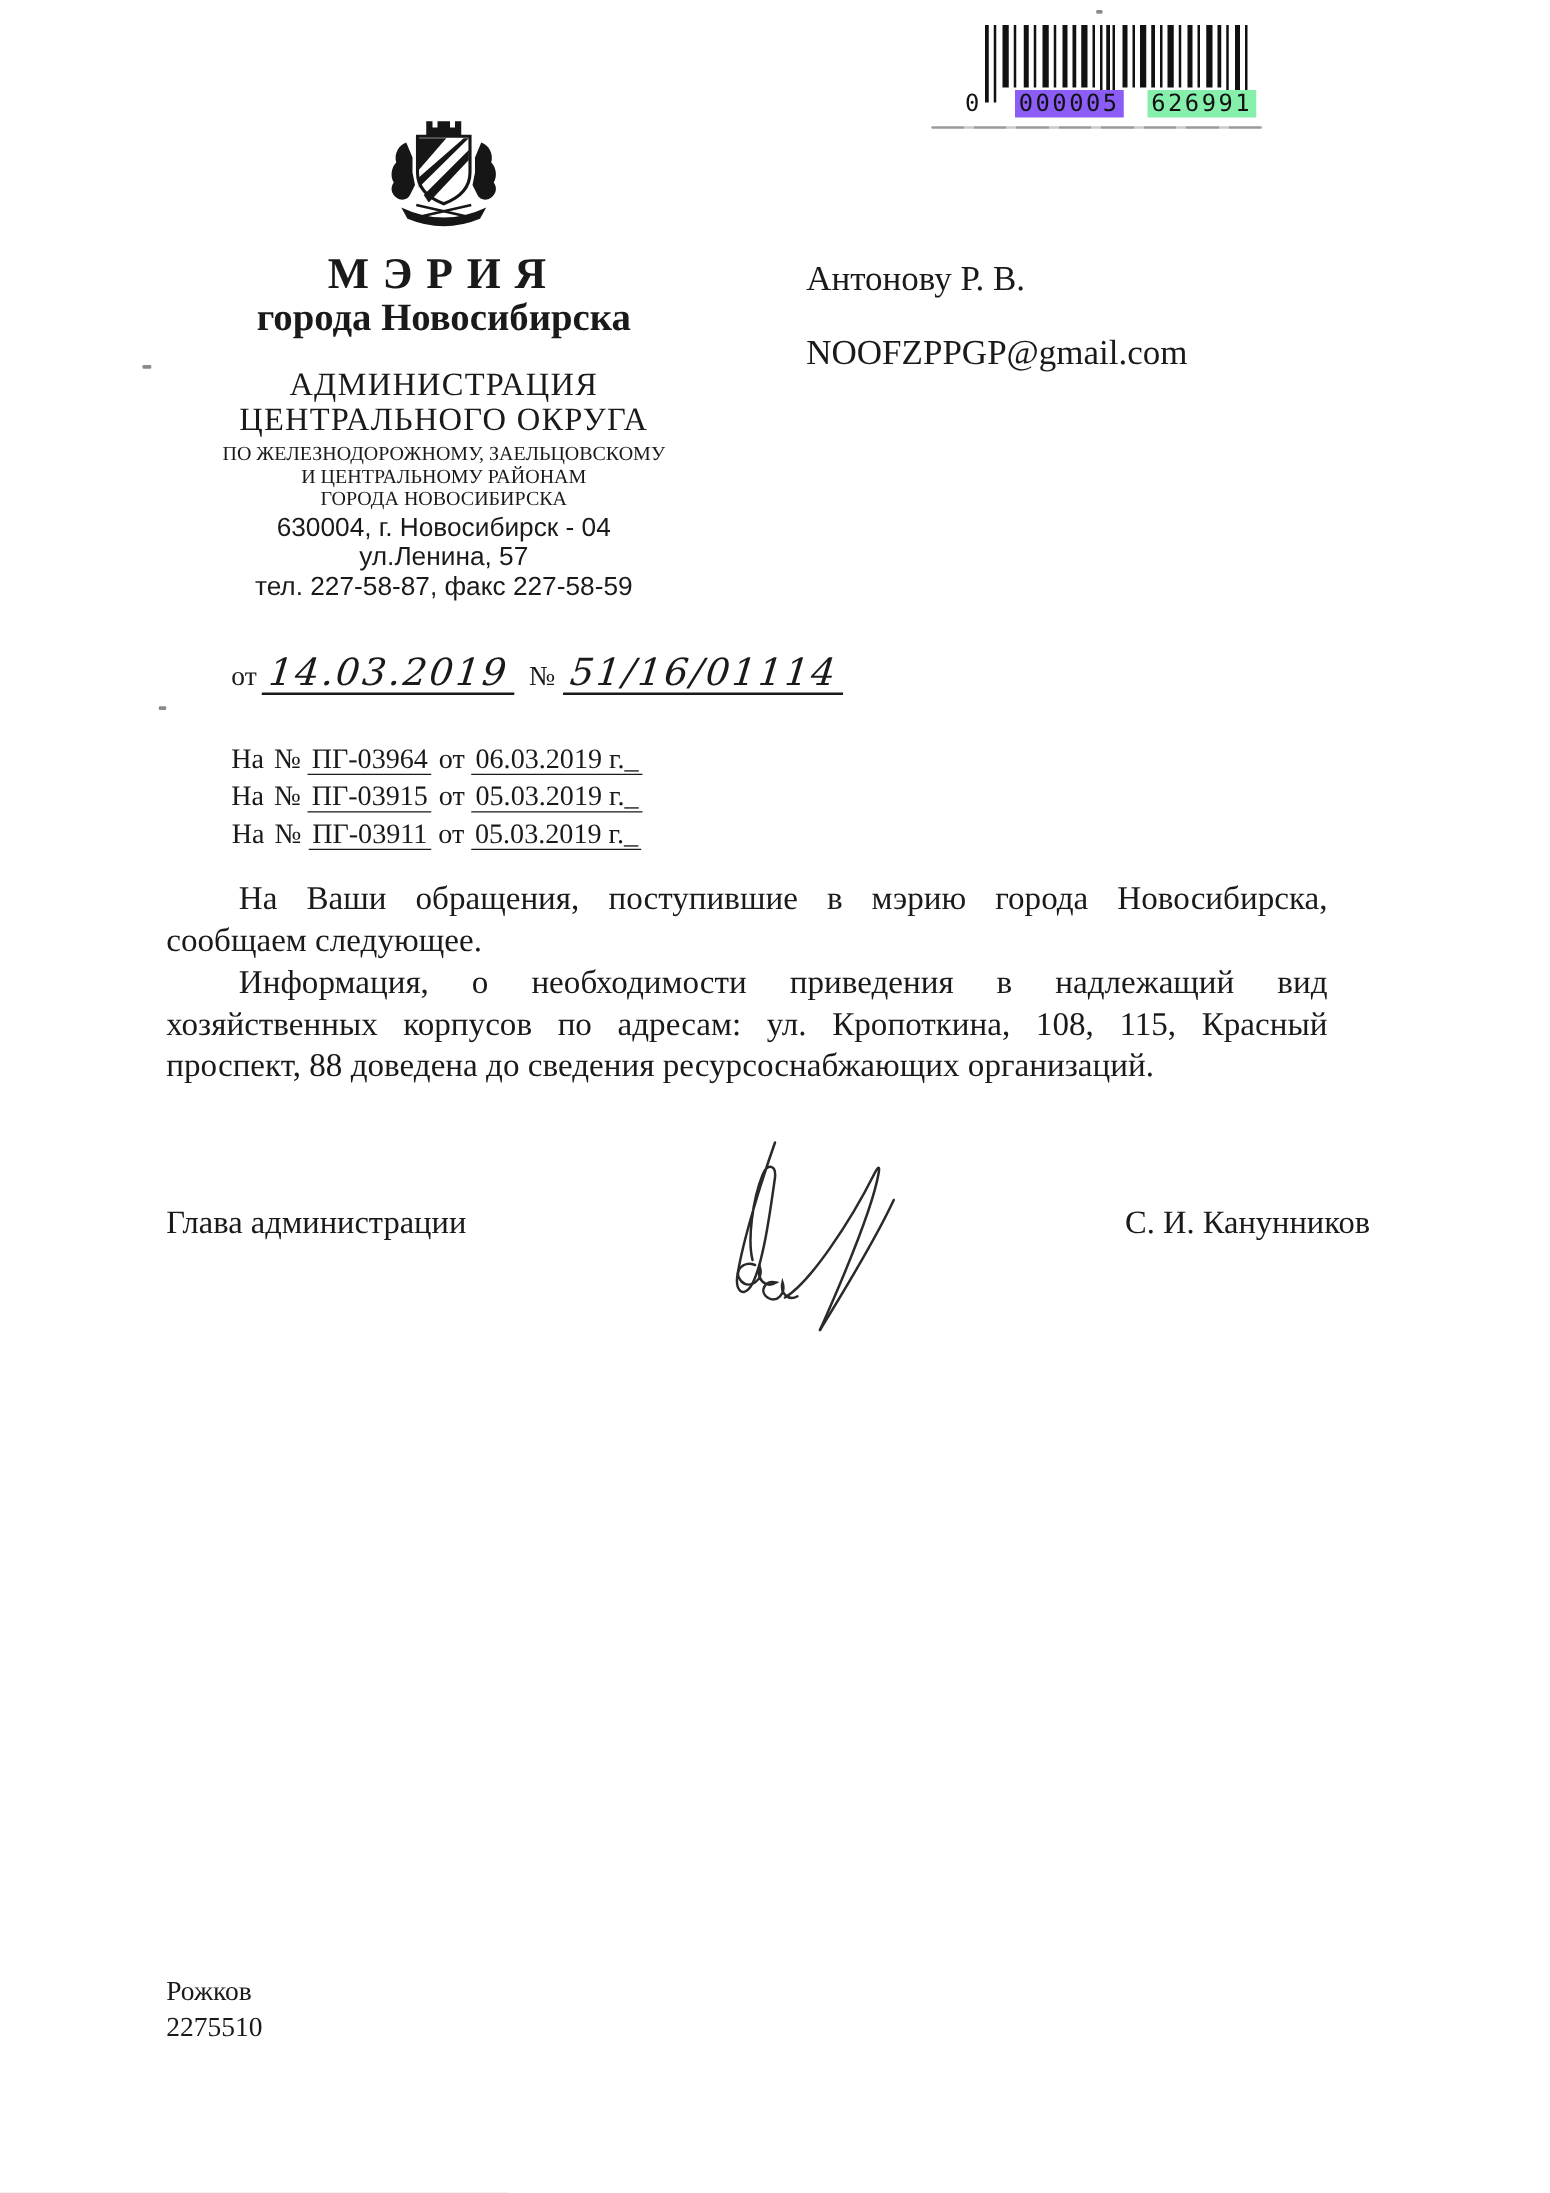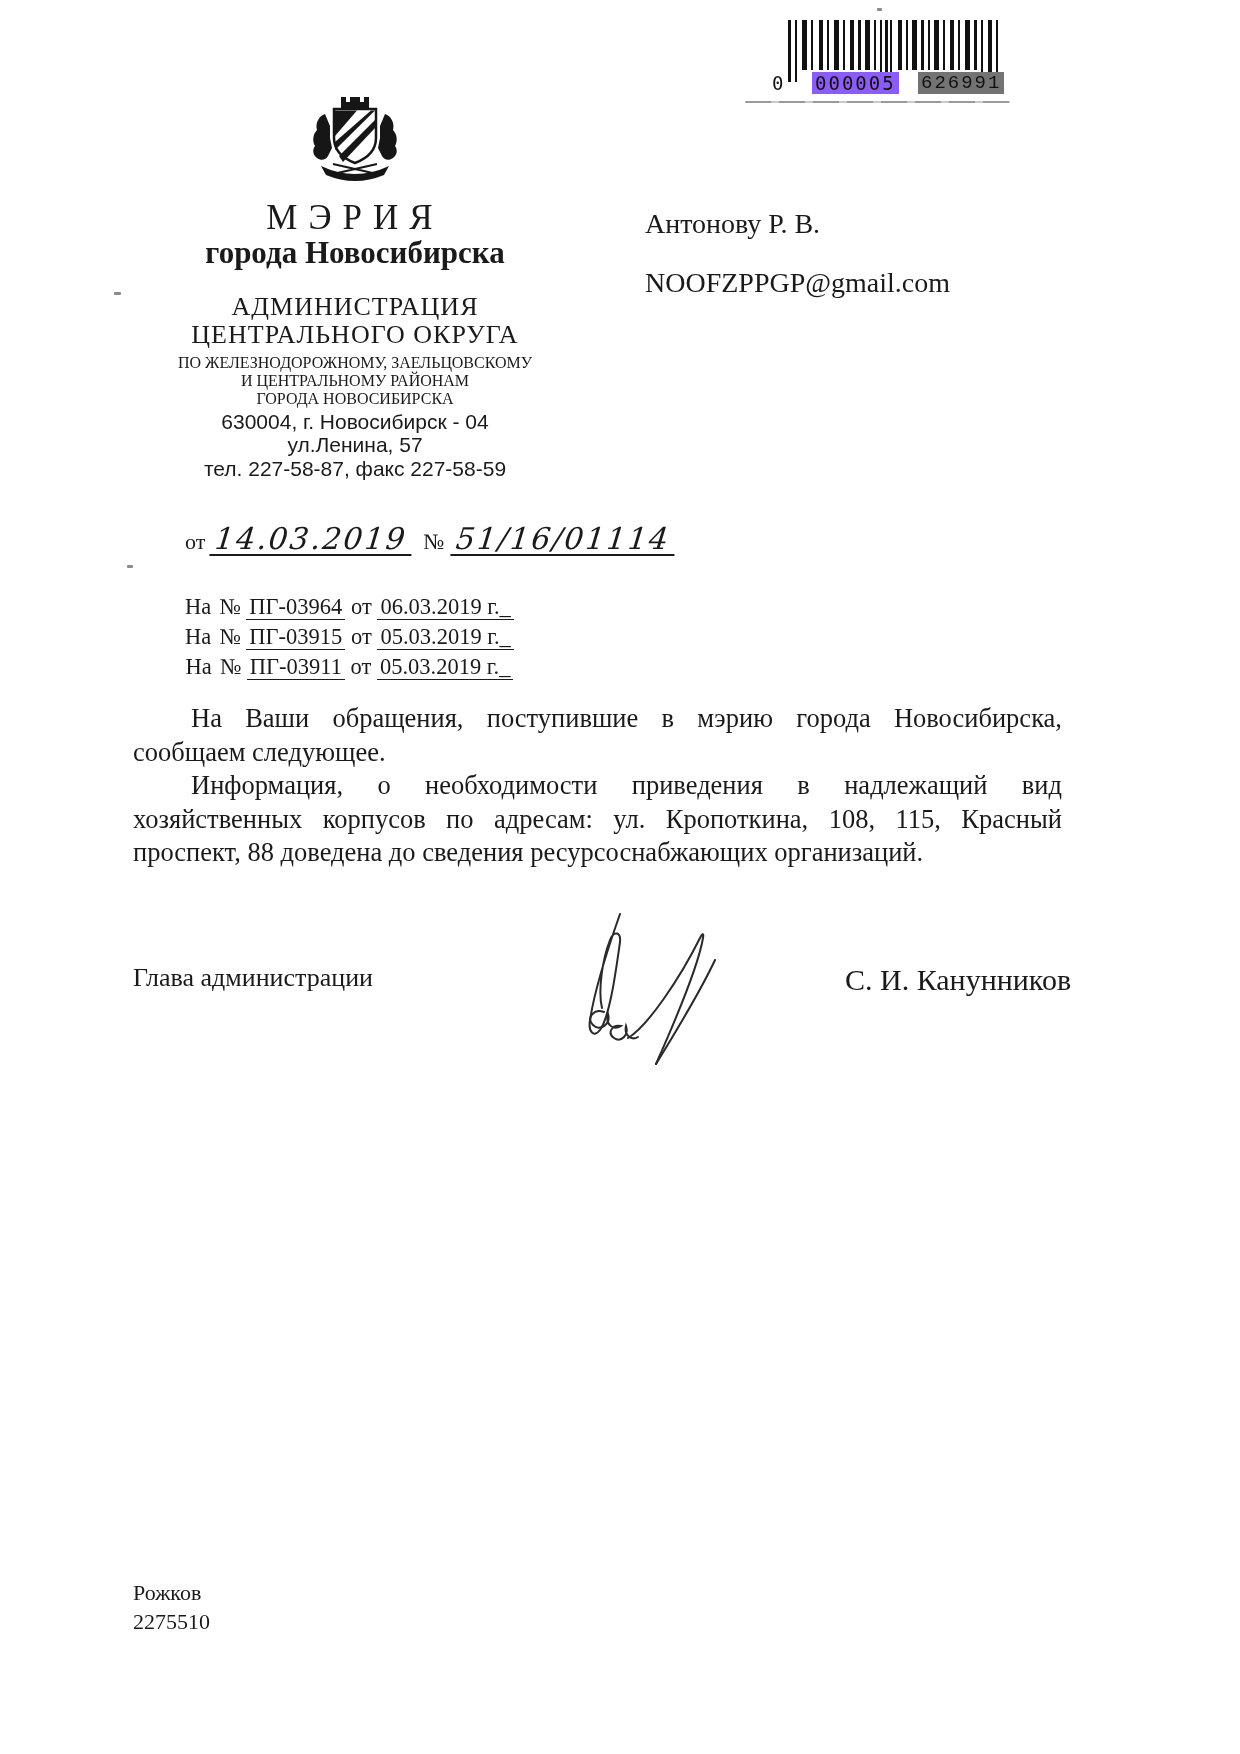--- a/index.html
+++ b/index.html
@@ -20,32 +20,32 @@
   .barcode-digits {
     position: relative;
     font-family: "DejaVu Sans Mono", monospace;
     font-size: 19px;
     color: #111;
     height: 22px;
     margin-top: -16px;
   }
   .bd-left   { position: absolute; left: 0; top: 0; background:#fff; padding: 0 2px;}
   .bd-mid    { position: absolute; left: 42px; top: 0; background:#8b5cf6; padding: 0 3px; letter-spacing: 2px;}
-  .bd-right  { position: absolute; left: 148px; top: 0; background:#737373; padding: 0 3px; letter-spacing: 2px; font-family: Liberation Mono, monospace;}
+  .bd-right  { position: absolute; left: 148px; top: 0; background:#86efac; padding: 0 3px; letter-spacing: 2px;}
   .scanline {
     position: absolute; left: 745px; top: 101px; width: 265px; height: 2px;
     background: repeating-linear-gradient(90deg, #9a9a9a 0 26px, #c9c9c9 26px 34px);
     border-radius: 1px;
   }
   .speck { position: absolute; background: #8b8b8b; border-radius: 1px; }
 
   
   .letterhead { position: absolute; left: 140px; top: 96px; width: 430px; text-align: center; }
   .emblem { display: inline-block; margin-bottom: 6px; }
-  .org-title-1 { font-size: 35px; font-weight: normal; letter-spacing: 11px; line-height: 1.0; margin-top: 2px; }
+  .org-title-1 { font-size: 35px; font-weight: bold; letter-spacing: 11px; line-height: 1.0; margin-top: 2px; }
   .org-title-2 { font-size: 31px; font-weight: bold; line-height: 1.15; }
   .dept { margin-top: 22px; font-size: 26px; line-height: 1.08; letter-spacing: 1px; }
   .districts { margin-top: 5px; font-size: 16px; line-height: 1.12; }
   .addr { font-family: "Liberation Sans", sans-serif; font-size: 21px; line-height: 1.12; }
   .addr-first { margin-top: 2px; }
 
   
   .outgoing {
     position: absolute; left: 185px; top: 524px; width: 400px;
     font-size: 22px; white-space: nowrap;
@@ -77,21 +77,21 @@
   
   .body-text {
     position: absolute; left: 133px; top: 702px; width: 929px;
     font-size: 26.5px; line-height: 33.5px;
     text-align: justify;
   }
   .body-text p { text-indent: 58px; margin: 0; }
 
   
   .sig-title { position: absolute; left: 133px; top: 963px; font-size: 26px; }
-  .sig-name  { position: absolute; left: 845px; top: 963px; width: 215px; font-size: 30px; white-space: nowrap; }
+  .sig-name  { position: absolute; left: 881px; top: 963px; width: 215px; font-size: 26px; white-space: nowrap; text-align: right; }
   .sig-script { position: absolute; left: 552px; top: 908px; }
 
   
   .footer { position: absolute; left: 133px; top: 1578px; font-size: 22px; line-height: 29px; }
 </style>
 </head>
 <body>
 
 <div class="page">
 

